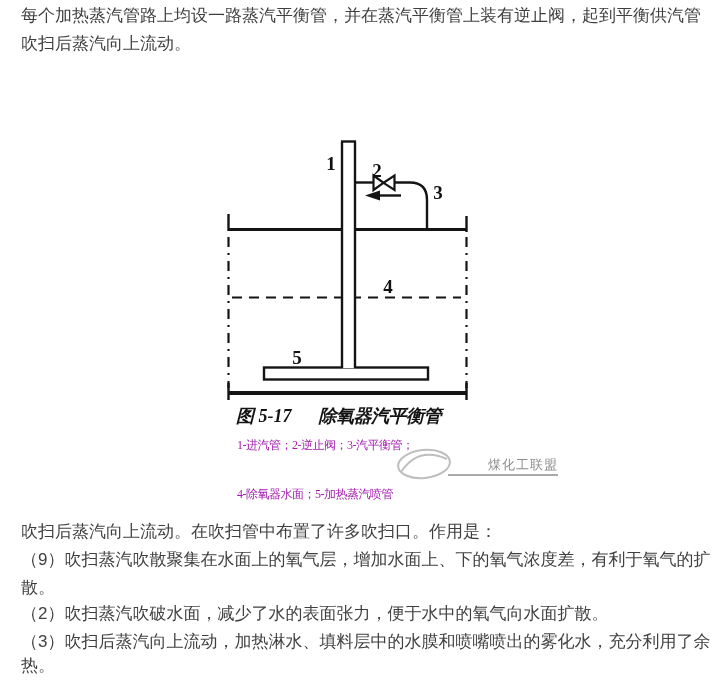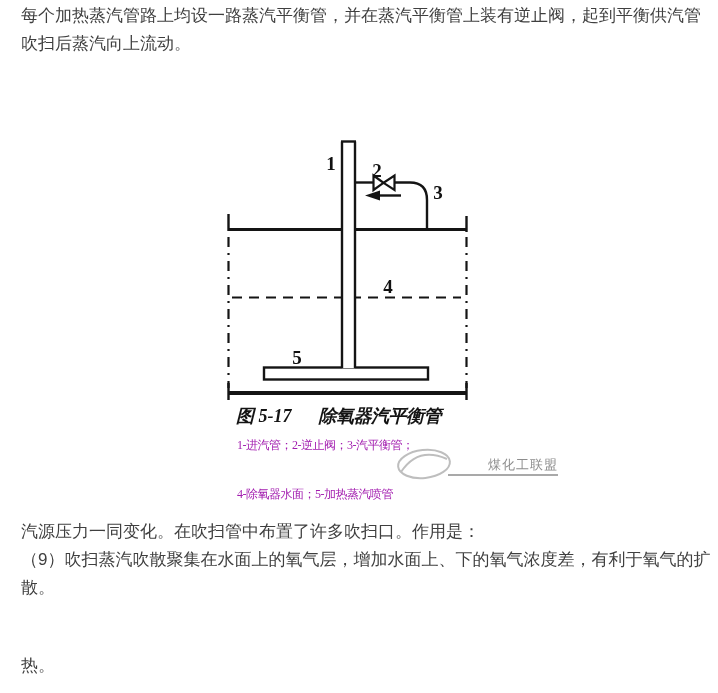--- a/index.html
+++ b/index.html
@@ -108,18 +108,20 @@
 
   <div class="fig-caption">
     <span class="cap-label">图 5-17</span><span class="cap-title">除氧器汽平衡管</span>
   </div>
 
   <div class="fig-legend l1">1-进汽管；2-逆止阀；3-汽平衡管；</div>
   <div class="fig-legend l2">4-除氧器水面；5-加热蒸汽喷管</div>
 
   <div class="watermark-text">煤化工联盟</div>
 
-  <div class="bl" style="top:518px">汽源压力一同变化。在吹扫管中布置了许多吹扫口。作用是：</div>
+  <div class="bl" style="top:518px">吹扫后蒸汽向上流动。在吹扫管中布置了许多吹扫口。作用是：</div>
   <div class="bl" style="top:546px">（9）吹扫蒸汽吹散聚集在水面上的氧气层，增加水面上、下的氧气浓度差，有利于氧气的扩</div>
   <div class="bl" style="top:574px">散。</div>
+  <div class="bl" style="top:600px">（2）吹扫蒸汽吹破水面，减少了水的表面张力，便于水中的氧气向水面扩散。</div>
+  <div class="bl" style="top:628px">（3）吹扫后蒸汽向上流动，加热淋水、填料层中的水膜和喷嘴喷出的雾化水，充分利用了余</div>
   <div class="bl" style="top:652px">热。</div>
 
 </div>
 
 </body></html>

